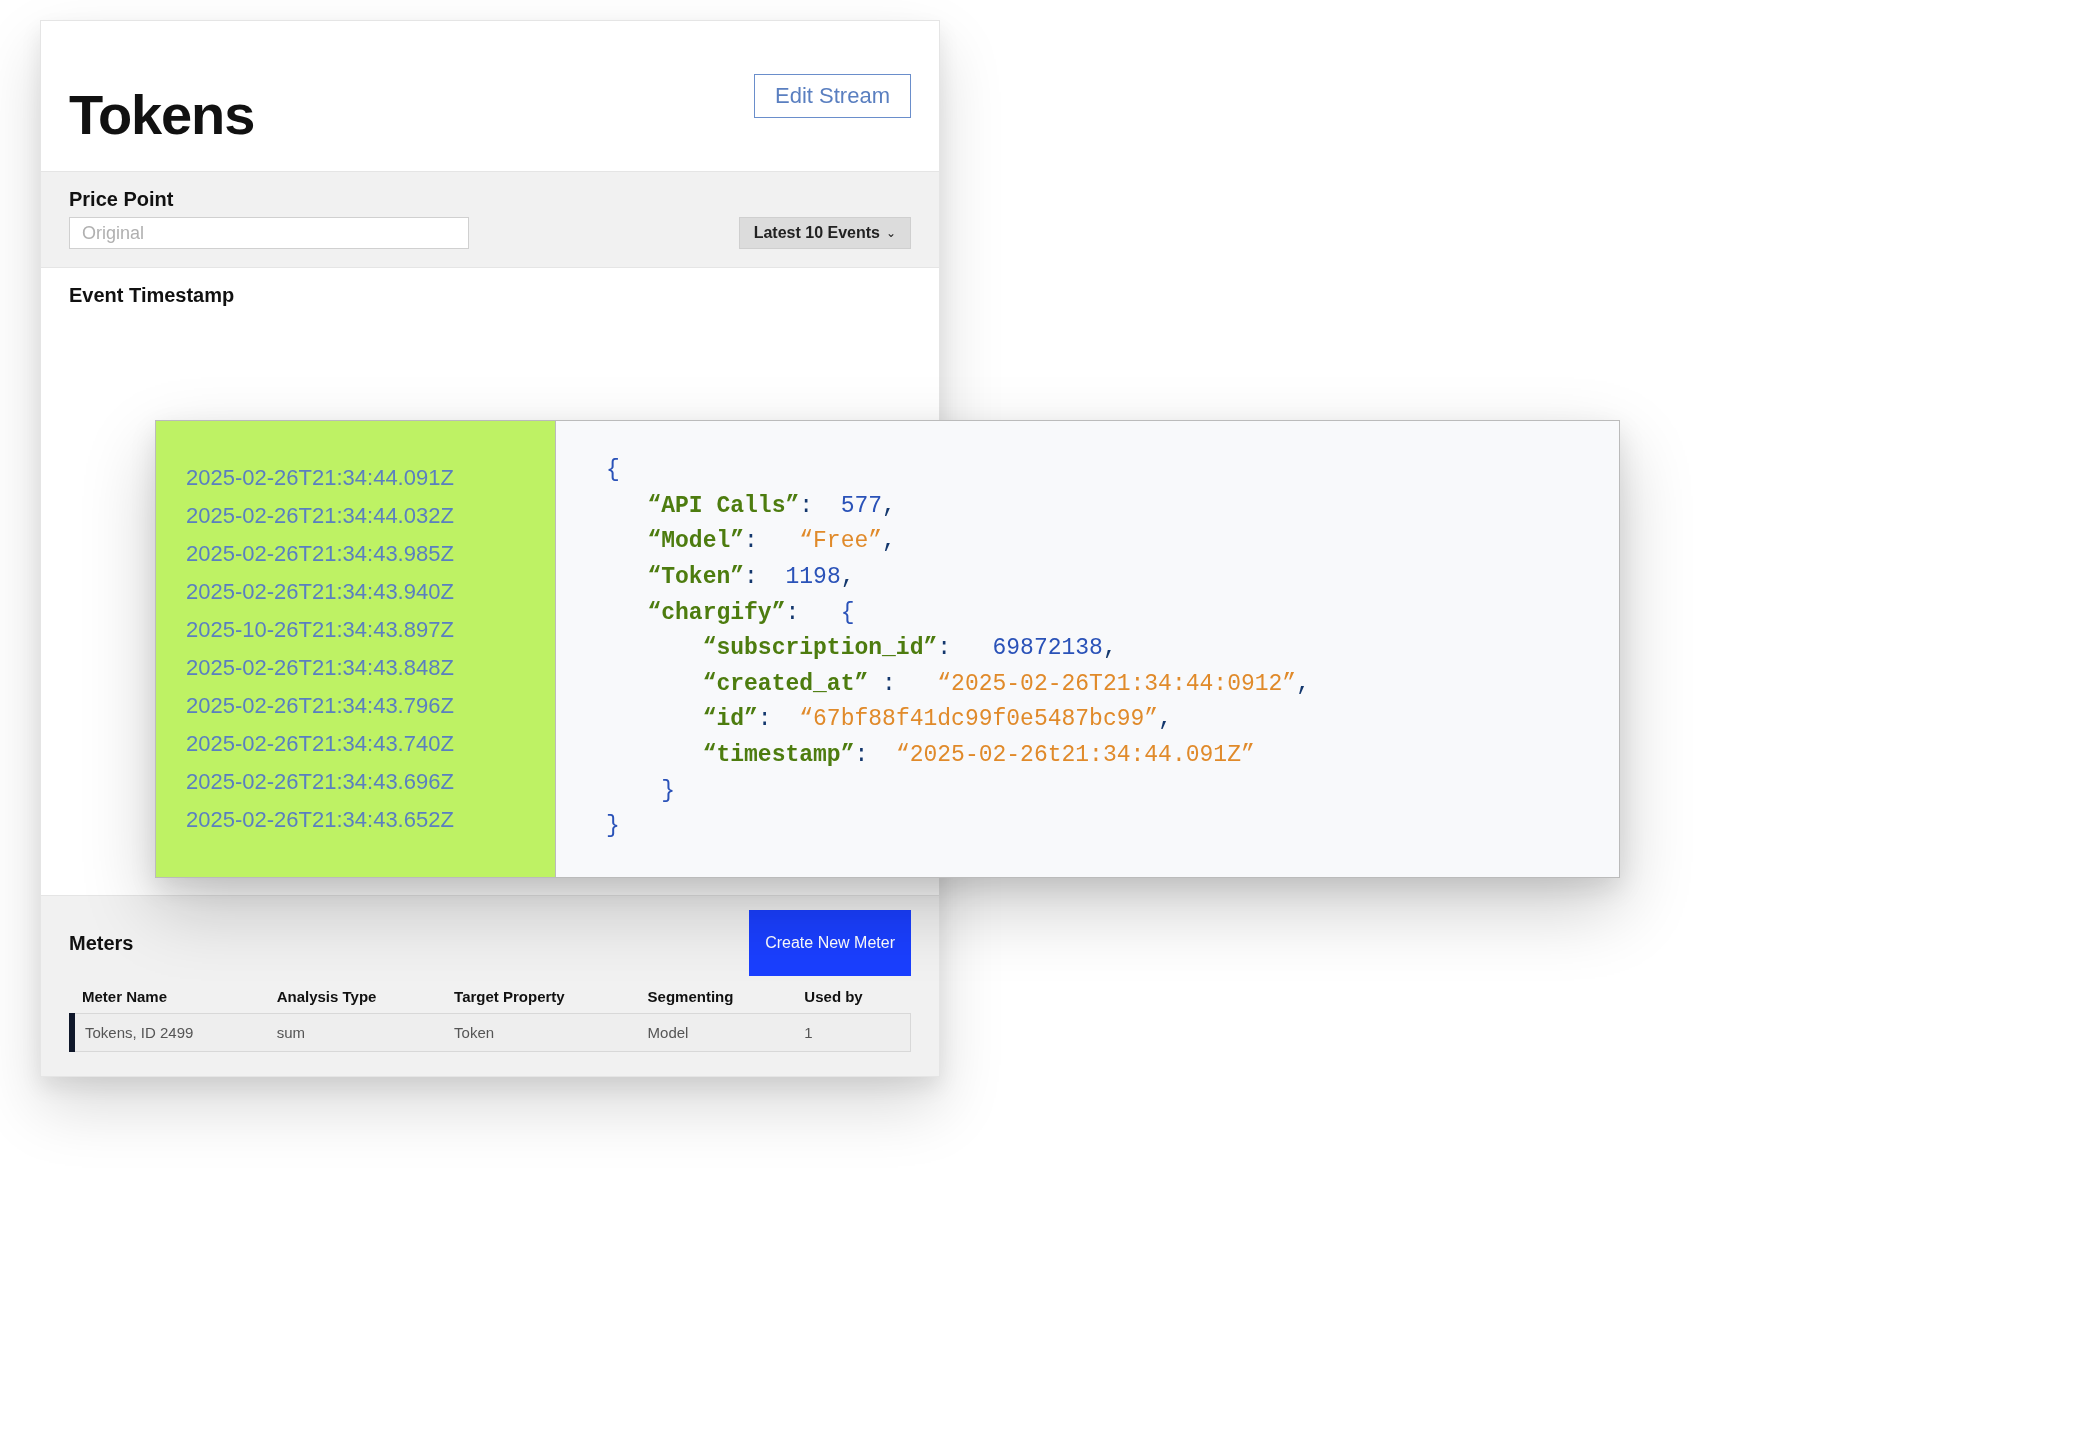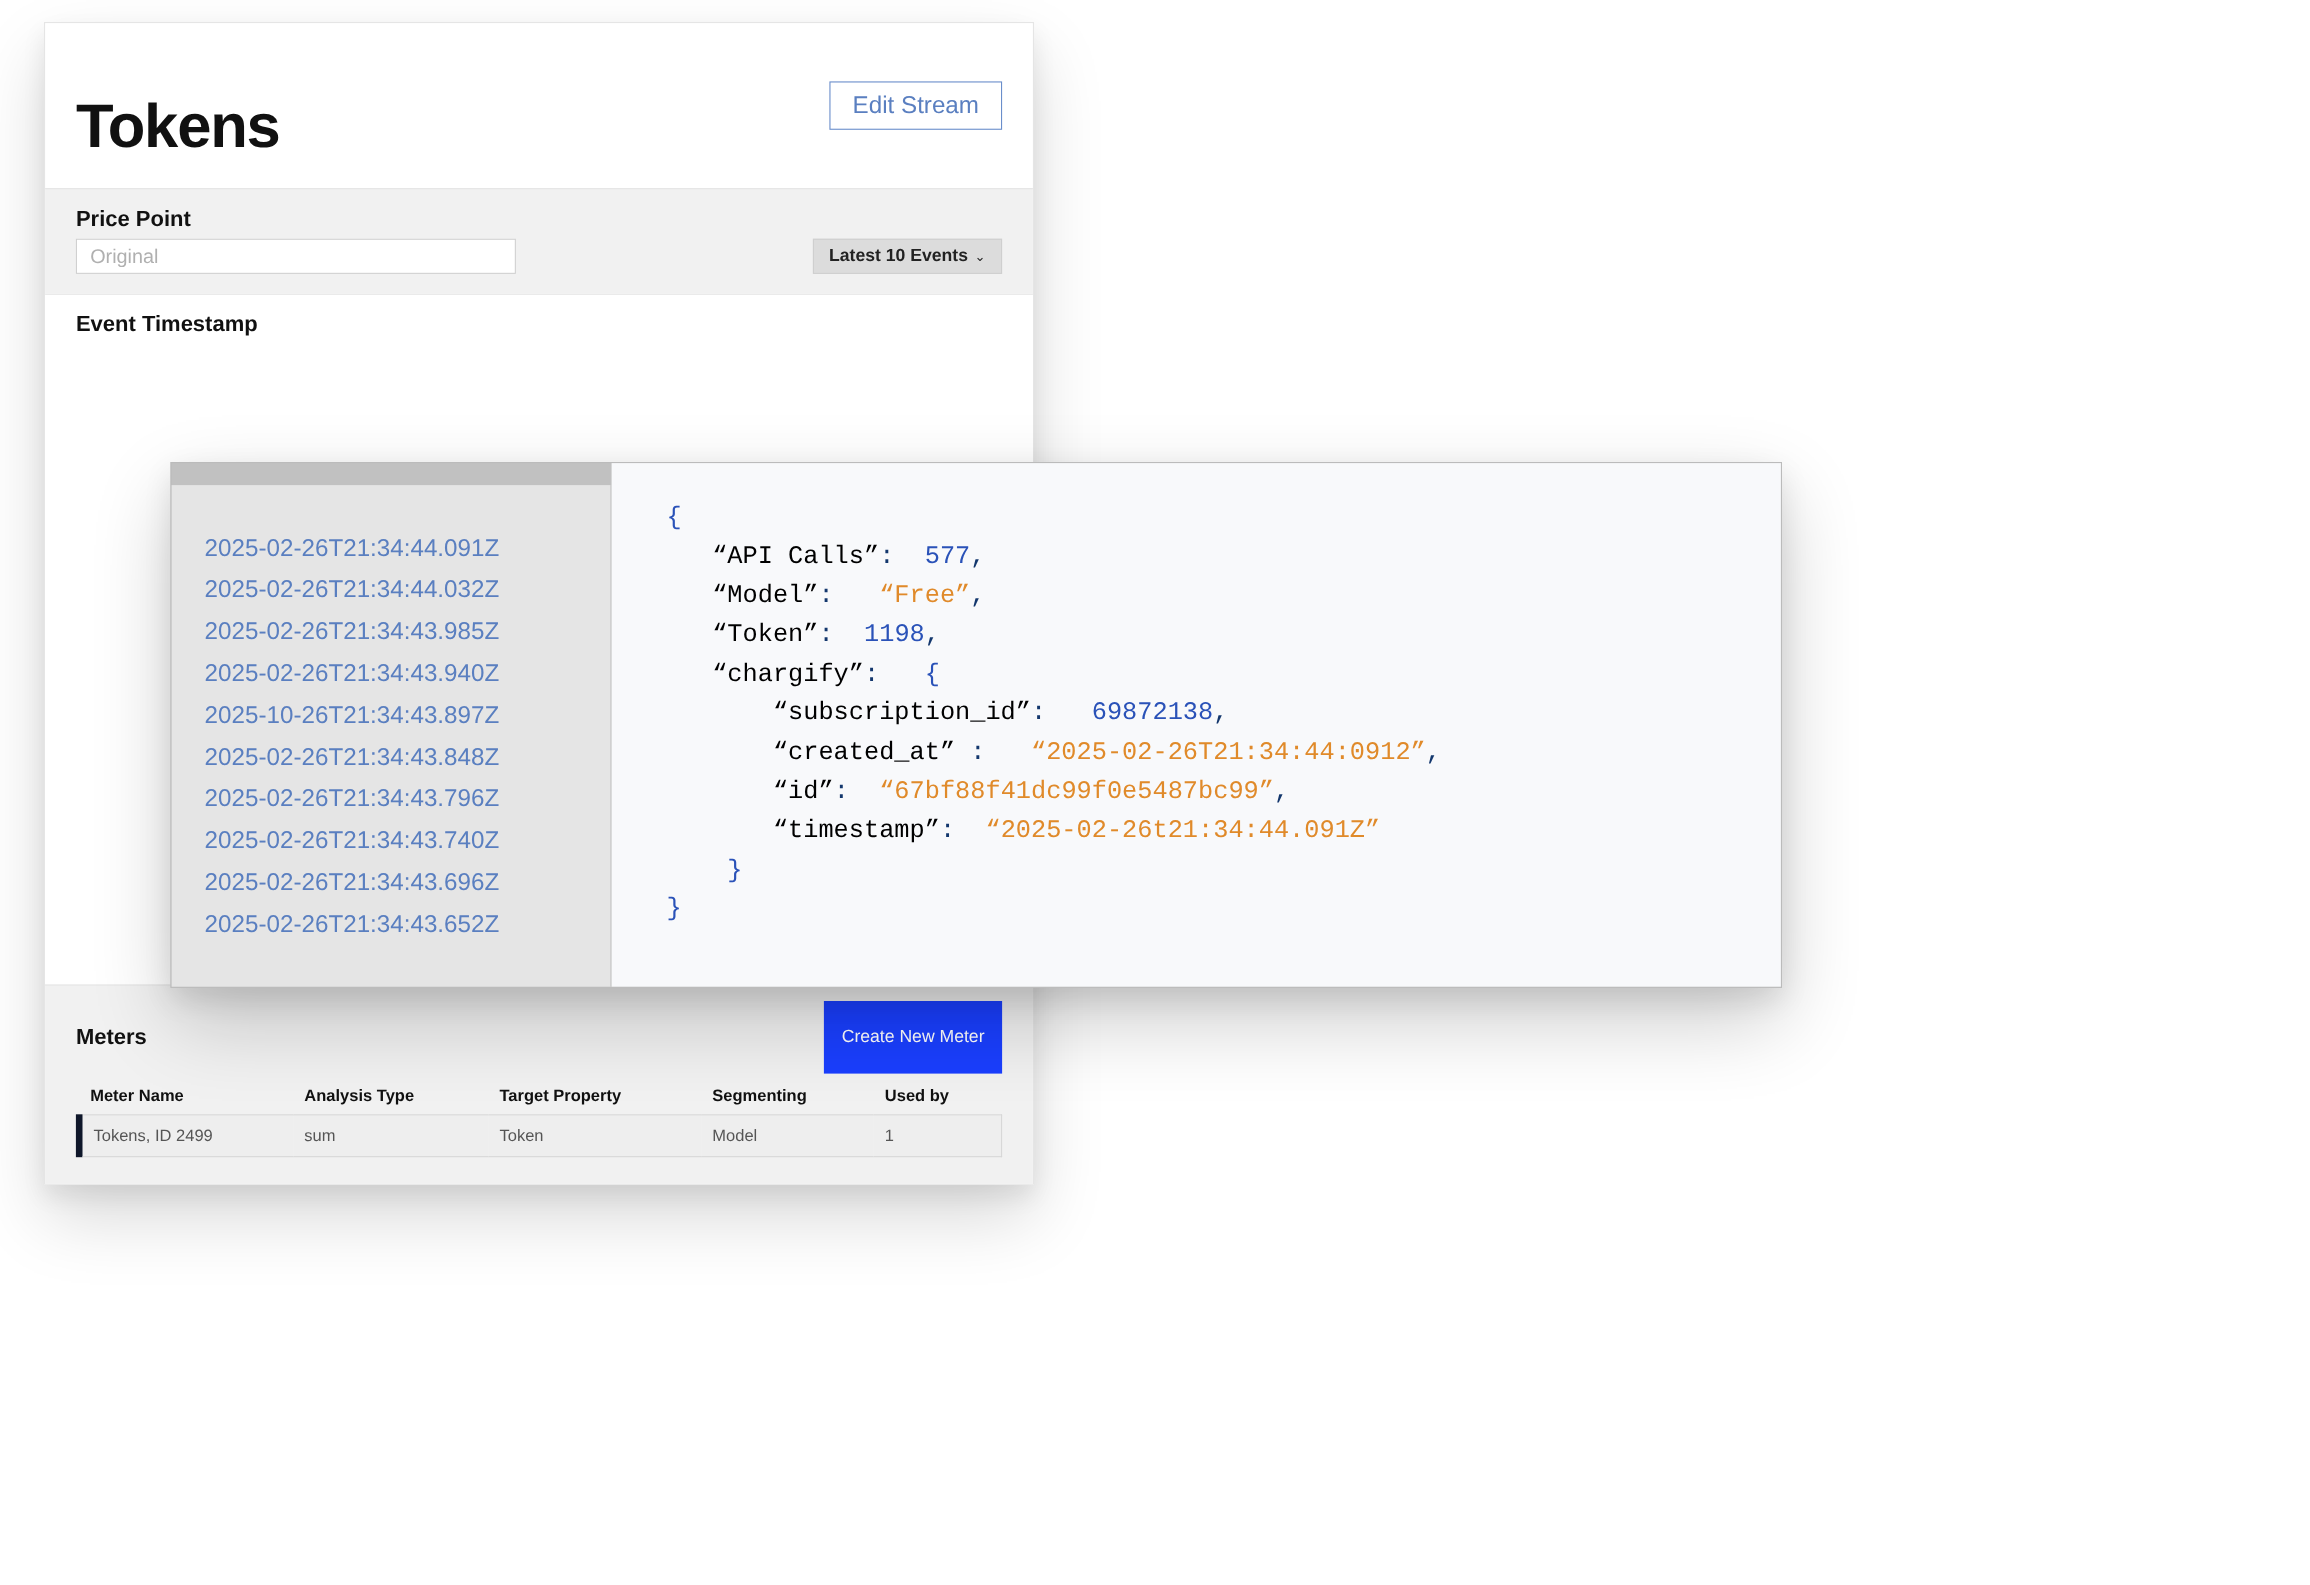--- a/index.html
+++ b/index.html
@@ -137,45 +137,44 @@
     left: 155px;
     top: 420px;
     width: 1465px;
     background: #c1c1c1;
     border: 1px solid #bbb;
     box-shadow: 0 30px 70px rgba(0,0,0,0.2), 0 10px 25px rgba(0,0,0,0.1);
     display: flex;
   }
   .ts-col {
     width: 400px;
-    background: #e5e5e5;
+    background: #bef264;
     border-right: 1px solid #bbb;
     padding: 38px 0 38px 0;
-    margin-top: 20px;
   }
   .ts-item {
     font-family: inherit;
     font-size: 22px;
     color: #5a7fc0;
     padding: 6px 30px;
     white-space: nowrap;
     cursor: pointer;
   }
   .json-col {
     flex: 1;
     background: #f8f9fb;
     padding: 32px 10px 32px 50px;
     font-family: "SFMono-Regular", Menlo, Consolas, "Courier New", monospace;
     font-size: 23px;
     line-height: 1.55;
     color: #13376d;
     white-space: pre;
     overflow: hidden;
   }
-  .k  { color: #000000; }     
+  .k  { color: #4d7c0f; font-weight: bold; }     
   .n  { color: #2a52b8; }     
   .s  { color: #e08a2a; }     
   .b  { color: #2a52b8; }     
 </style>
 </head>
 <body>
 
 <div class="main-card">
 
   <div class="header">

